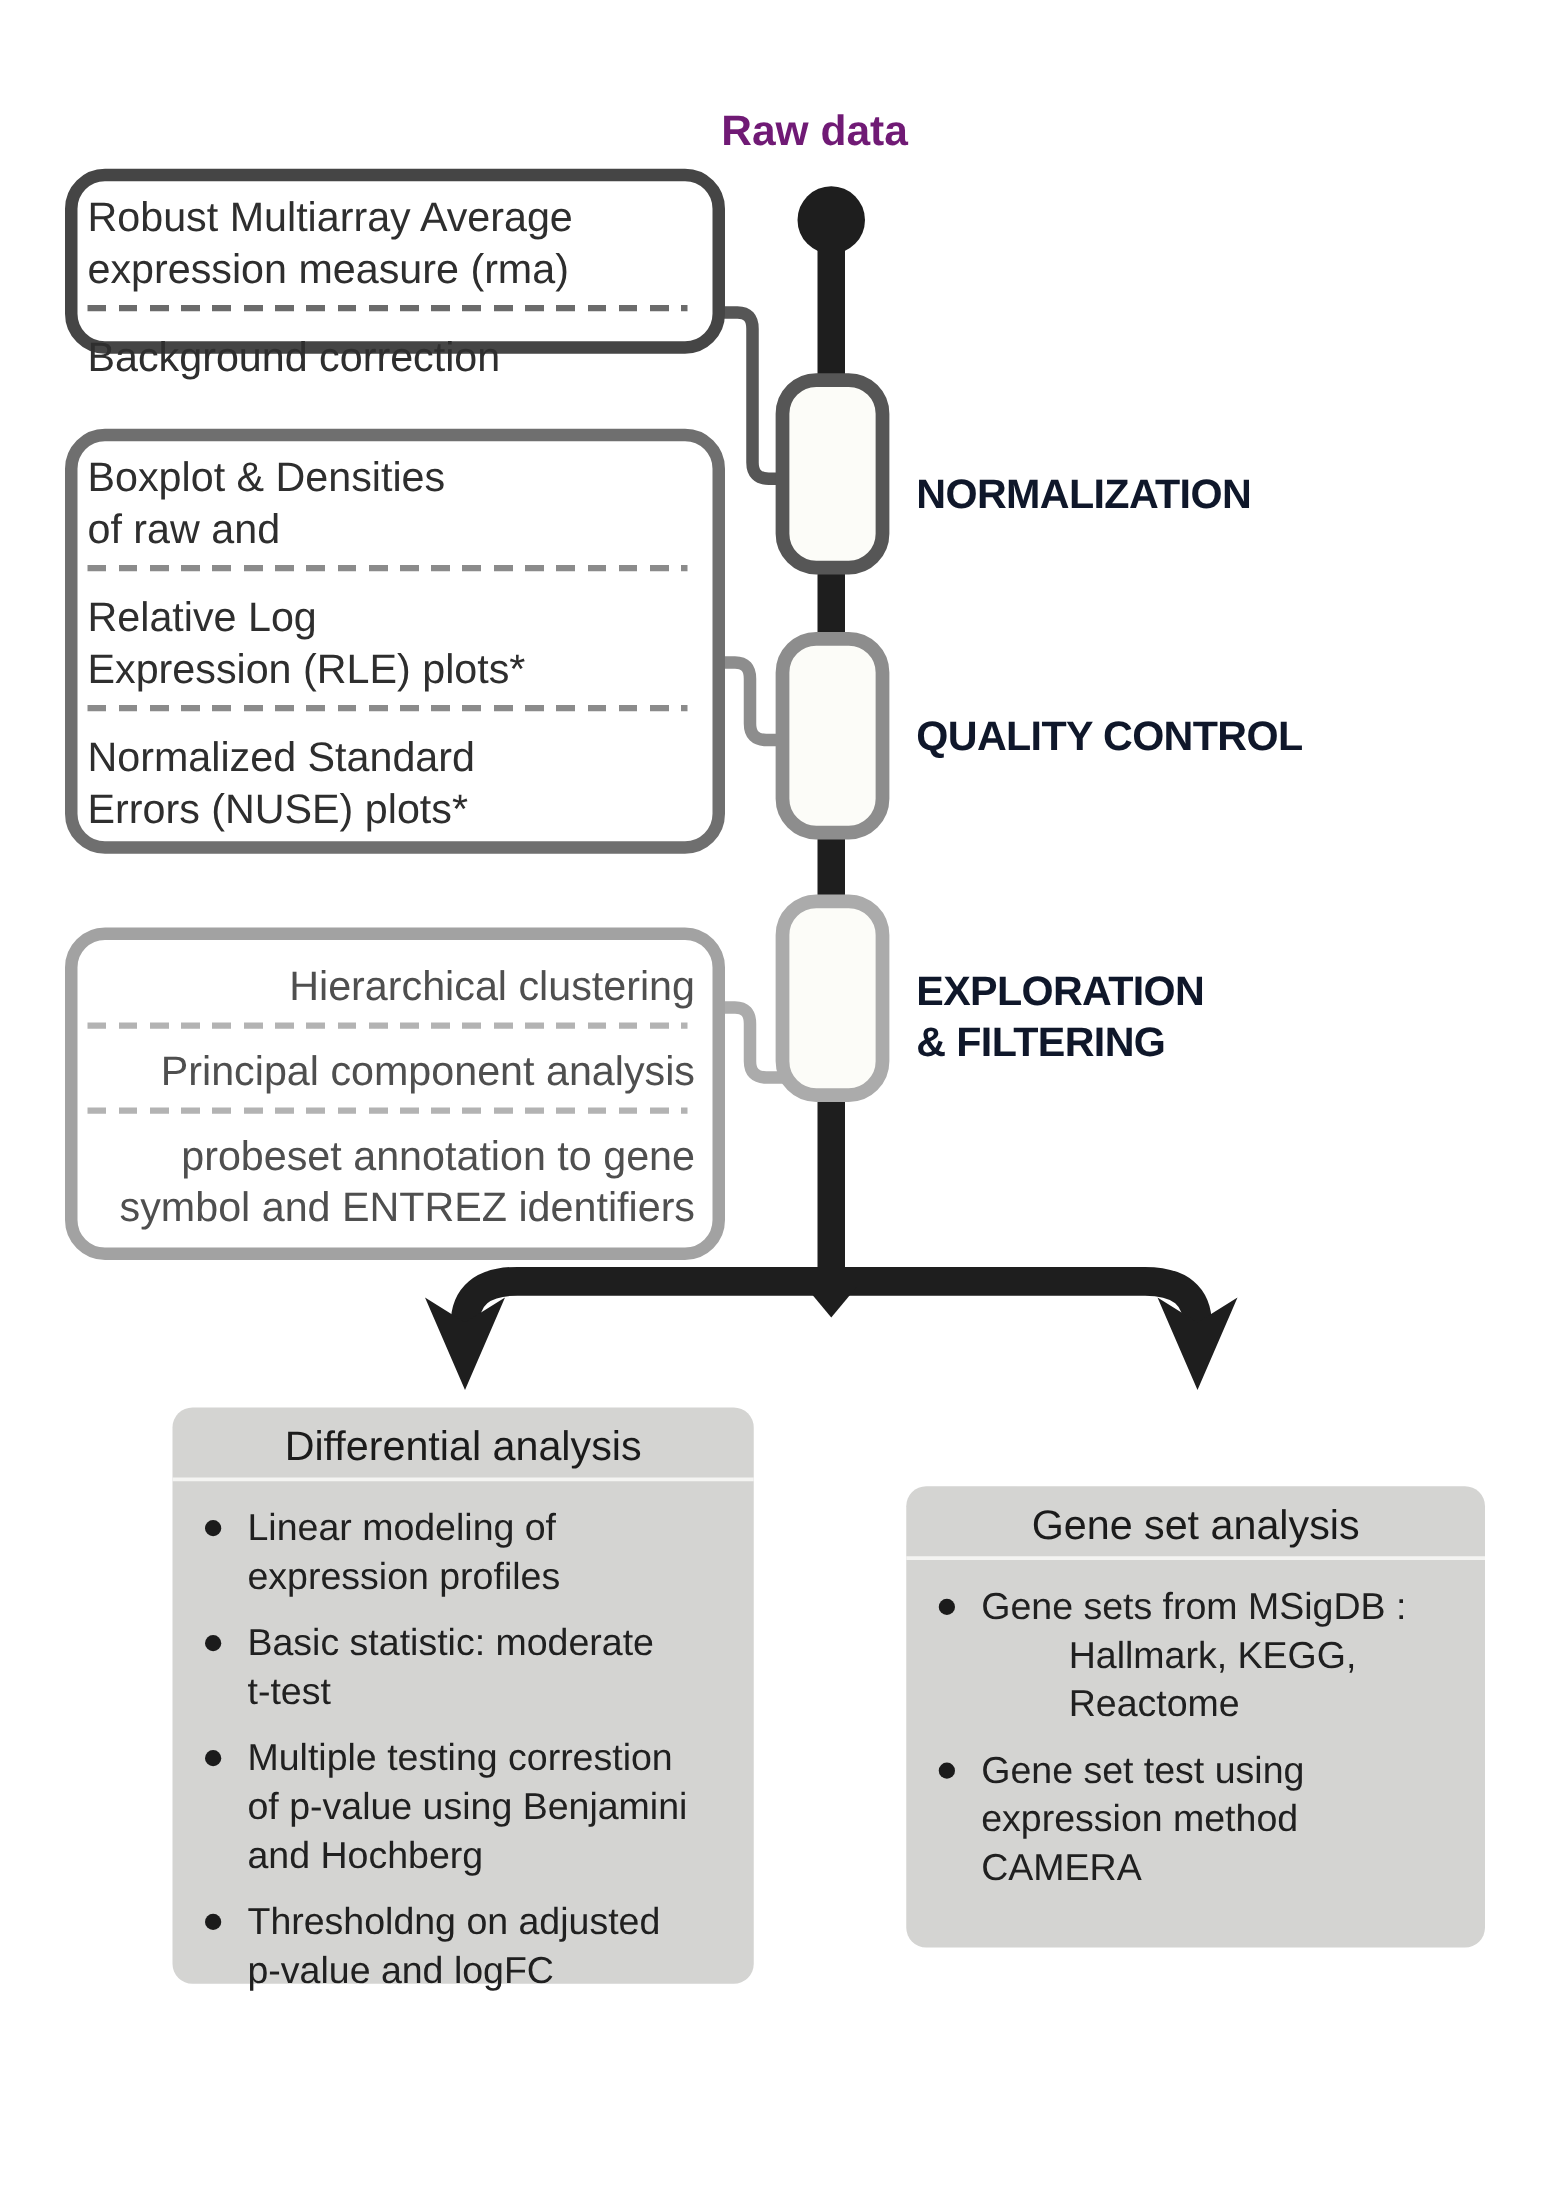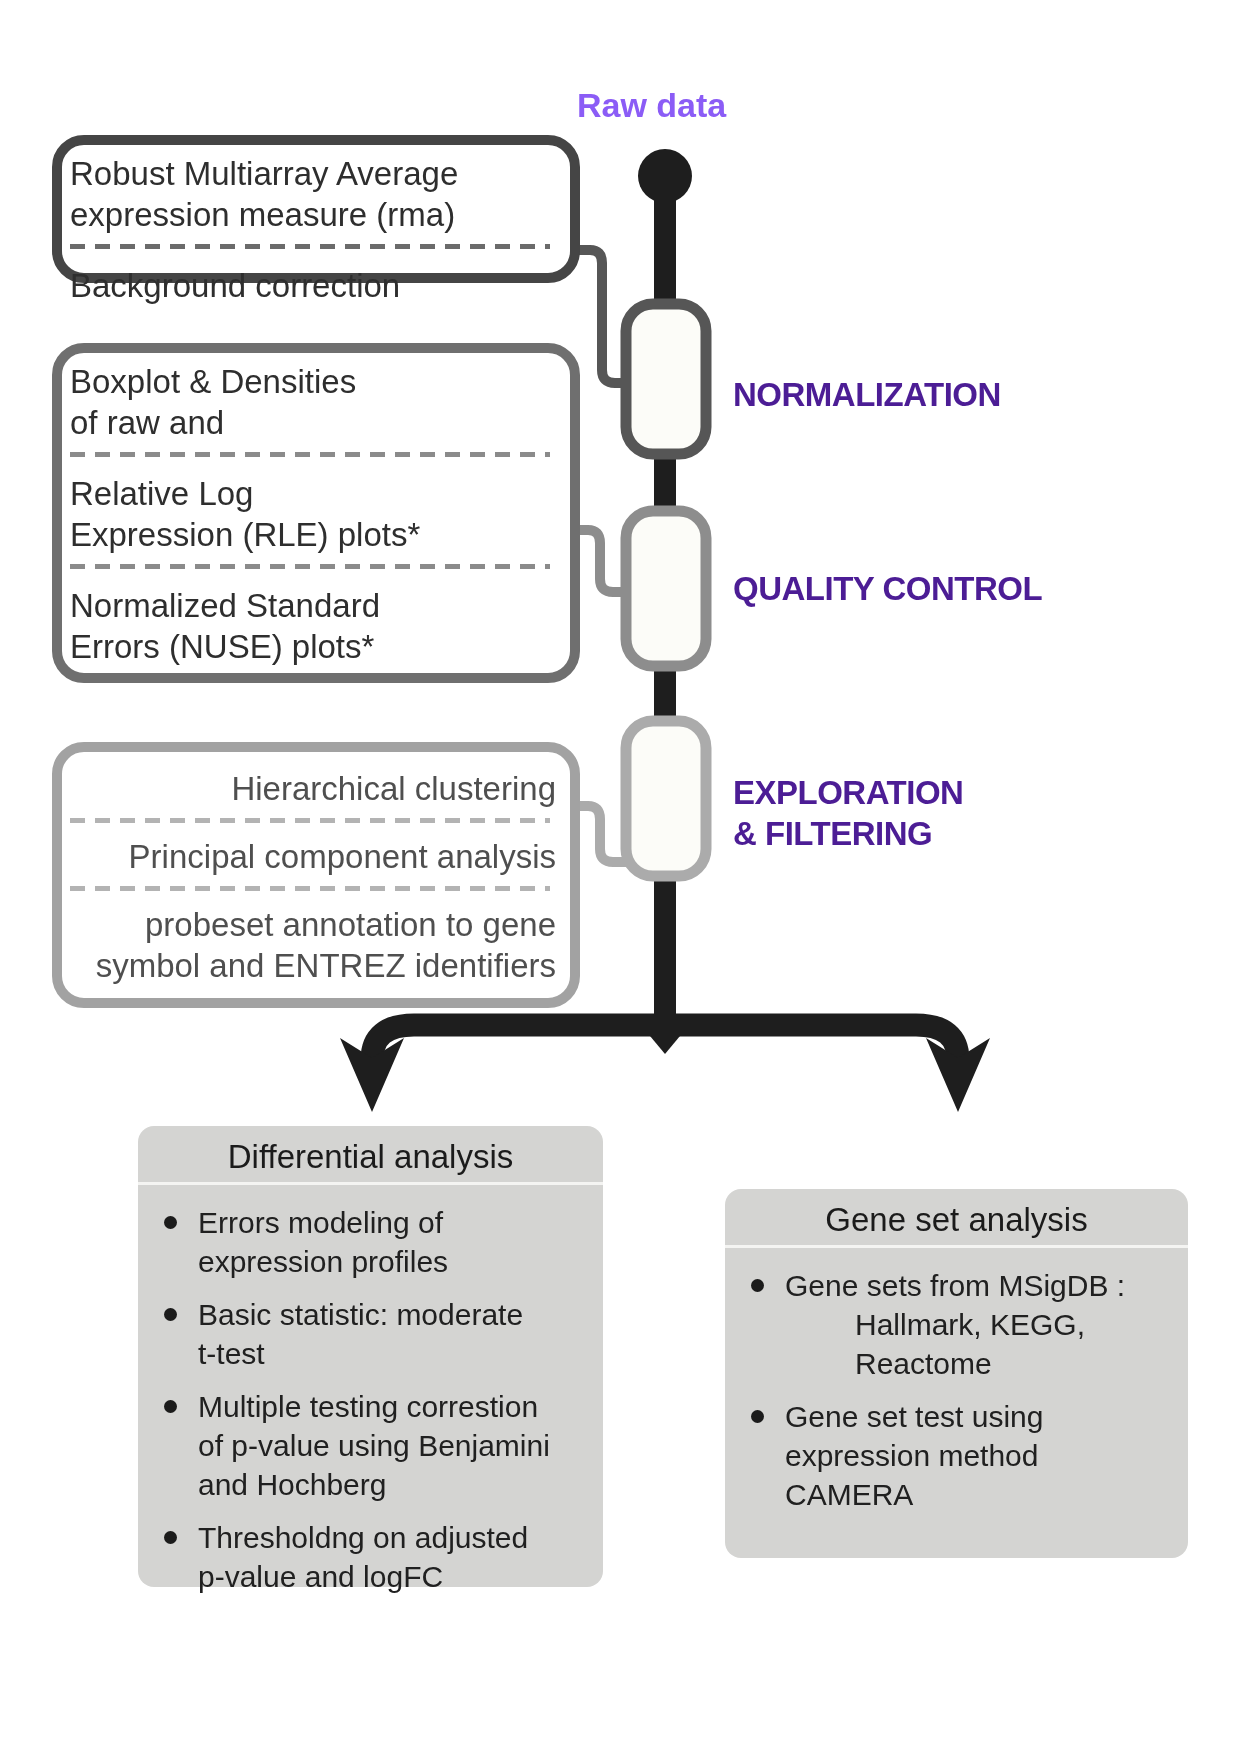--- a/index.html
+++ b/index.html
@@ -18,25 +18,25 @@
   .conn.s2{stroke:var(--stage2_border);}
   .conn.s3{stroke:var(--stage3_border);}
   .stage-node{fill:var(--node_fill);stroke-width:11px;}
   .stage-node.s1{stroke:var(--stage1_border);}
   .stage-node.s2{stroke:var(--stage2_border);}
   .stage-node.s3{stroke:var(--stage3_border);}
 
   
   .raw-title{
     position:absolute;left:577px;top:86px;font-size:34px;font-weight:bold;
-    color:#8b5cf6;white-space:nowrap;
+    color:#701a75;white-space:nowrap;
   }
   .stage-label{
     position:absolute;left:733px;font-size:33px;font-weight:bold;line-height:41px;
-    color:#4c1d95;letter-spacing:-0.5px;white-space:nowrap;
+    color:#0f172a;letter-spacing:-0.5px;white-space:nowrap;
   }
   .stage-label .lbl-line{display:block;}
   .stage-label.pos-1{top:374px;}
   .stage-label.pos-2{top:568px;text-align:center;}
   .stage-label.pos-3{top:772px;}
 
   
   .mbox{
     position:absolute;left:52px;width:528px;box-sizing:border-box;background:#fff;
     border-radius:32px;padding:8px 14px 6px 8px;
@@ -153,21 +153,21 @@
       <span class="line">probeset annotation to gene</span>
       <span class="line">symbol and ENTREZ identifiers</span>
     </div>
   </div>
 
   <div class="panel left">
     <div class="panel-title">Differential analysis</div>
     <div class="panel-sep"></div>
     <ul class="panel-list">
       <li>
-        <span class="bline">Errors modeling of</span>
+        <span class="bline">Linear modeling of</span>
         <span class="bline">expression profiles</span>
       </li>
       <li>
         <span class="bline">Basic statistic: moderate</span>
         <span class="bline">t-test</span>
       </li>
       <li>
         <span class="bline">Multiple testing correstion</span>
         <span class="bline">of p-value using Benjamini</span>
         <span class="bline">and Hochberg</span>

